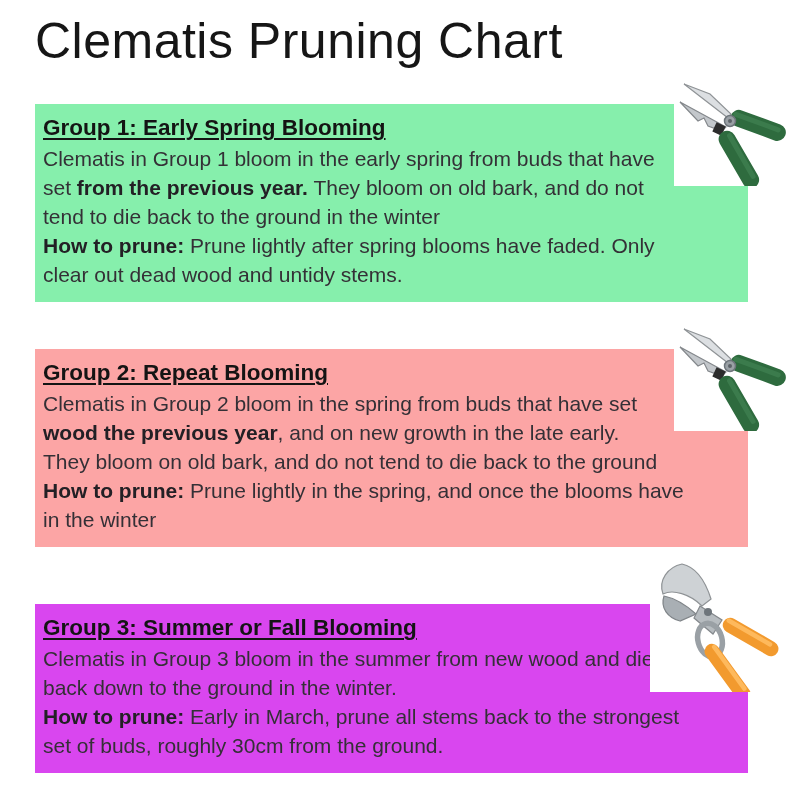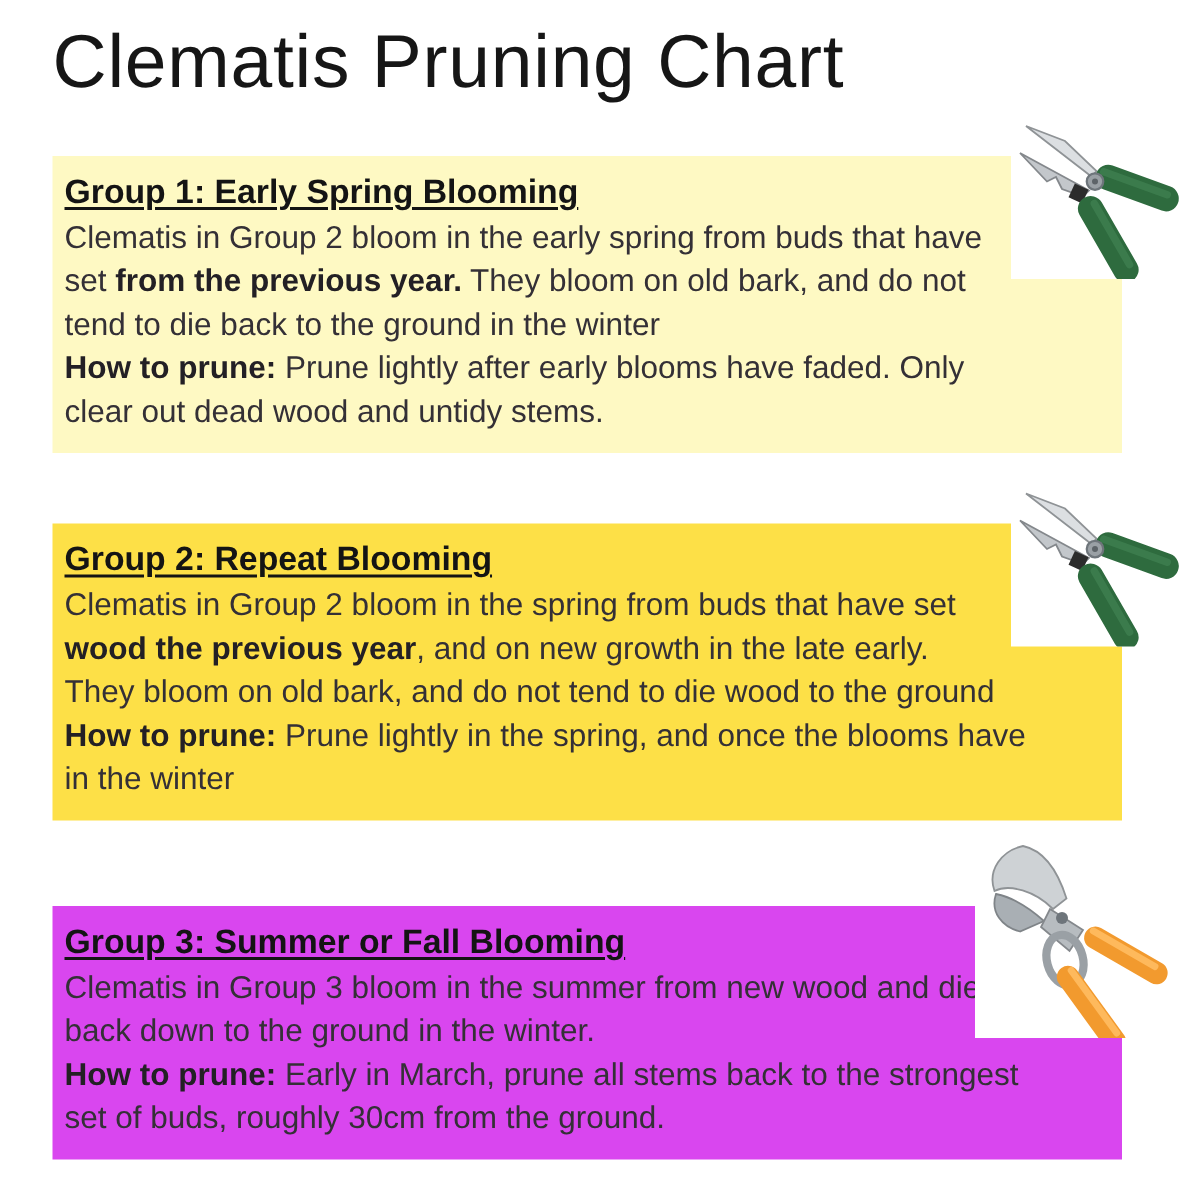--- a/index.html
+++ b/index.html
@@ -33,63 +33,63 @@
   }
   .tool-photo svg{width:100%;height:100%;display:block;}
   .tool-photo.orange-pruner{width:142px;height:134px;top:-46px;right:-44px;}
 </style>
 </head>
 <body>
 
 <div class="page">
   <h1 class="page-title">Clematis Pruning Chart</h1>
   <div id="sections">
-  <section class="group-card gap-a" style="background: #fef9c3; margin-top: 35px;">
+  <section class="group-card gap-a" style="background: #86efac; margin-top: 35px;">
     <span class="tool-photo green-shears">
   <svg viewBox="0 0 118 112" xmlns="http://www.w3.org/2000/svg">
     <polygon points="54,44 10,10 36,20 57,40" fill="#dcdfe2" stroke="#8f9396" stroke-width="1.2"></polygon>
     <polygon points="52,53 6,28 24,47 30,44 34,52 48,57" fill="#c3c7cb" stroke="#84888c" stroke-width="1.2"></polygon>
     <rect x="40" y="50" width="10" height="10" transform="rotate(25 45 55)" fill="#2c2c2c"></rect>
     <rect x="57" y="33" width="58" height="17" rx="8.5" transform="rotate(20 57 41)" fill="#2e6b3e"></rect>
     <rect x="59" y="37" width="50" height="5" rx="2.5" transform="rotate(20 59 41)" fill="#3f7f50" opacity="0.8"></rect>
     <rect x="49" y="54" width="64" height="17" rx="8.5" transform="rotate(60 53 60)" fill="#2e6b3e"></rect>
     <rect x="52" y="58" width="52" height="5" rx="2.5" transform="rotate(60 54 62)" fill="#3f7f50" opacity="0.8"></rect>
     <circle cx="56" cy="47" r="5.5" fill="#9aa0a5" stroke="#6e757b" stroke-width="1.5"></circle>
     <circle cx="56" cy="47" r="2" fill="#5d6368"></circle>
   </svg>
         </span>
     <h2 class="group-heading">Group 1: Early Spring Blooming</h2>
     <div class="group-body">
-          <div class="line"><span>Clematis in Group 2 bloom in the early spring from buds that have</span></div>
+          <div class="line"><span>Clematis in Group 1 bloom in the early spring from buds that have</span></div>
           <div class="line"><span>set </span><span class="b">from the previous year.</span><span> They bloom on old bark, and do not</span></div>
           <div class="line"><span>tend to die back to the ground in the winter</span></div>
-          <div class="line"><span class="b">How to prune:</span><span> Prune lightly after early blooms have faded. Only</span></div>
+          <div class="line"><span class="b">How to prune:</span><span> Prune lightly after spring blooms have faded. Only</span></div>
           <div class="line"><span>clear out dead wood and untidy stems.</span></div>
         </div>
   </section>
 
-  <section class="group-card gap-b" style="background: #fde047;">
+  <section class="group-card gap-b" style="background: #fca5a5;">
     <span class="tool-photo green-shears">
   <svg viewBox="0 0 118 112" xmlns="http://www.w3.org/2000/svg">
     <polygon points="54,44 10,10 36,20 57,40" fill="#dcdfe2" stroke="#8f9396" stroke-width="1.2"></polygon>
     <polygon points="52,53 6,28 24,47 30,44 34,52 48,57" fill="#c3c7cb" stroke="#84888c" stroke-width="1.2"></polygon>
     <rect x="40" y="50" width="10" height="10" transform="rotate(25 45 55)" fill="#2c2c2c"></rect>
     <rect x="57" y="33" width="58" height="17" rx="8.5" transform="rotate(20 57 41)" fill="#2e6b3e"></rect>
     <rect x="59" y="37" width="50" height="5" rx="2.5" transform="rotate(20 59 41)" fill="#3f7f50" opacity="0.8"></rect>
     <rect x="49" y="54" width="64" height="17" rx="8.5" transform="rotate(60 53 60)" fill="#2e6b3e"></rect>
     <rect x="52" y="58" width="52" height="5" rx="2.5" transform="rotate(60 54 62)" fill="#3f7f50" opacity="0.8"></rect>
     <circle cx="56" cy="47" r="5.5" fill="#9aa0a5" stroke="#6e757b" stroke-width="1.5"></circle>
     <circle cx="56" cy="47" r="2" fill="#5d6368"></circle>
   </svg>
         </span>
     <h2 class="group-heading">Group 2: Repeat Blooming</h2>
     <div class="group-body">
           <div class="line"><span>Clematis in Group 2 bloom in the spring from buds that have set</span></div>
           <div class="line"><span class="b">wood the previous year</span><span>, and on new growth in the late early.</span></div>
-          <div class="line"><span>They bloom on old bark, and do not tend to die wood to the ground</span></div>
+          <div class="line"><span>They bloom on old bark, and do not tend to die back to the ground</span></div>
           <div class="line"><span class="b">How to prune:</span><span> Prune lightly in the spring, and once the blooms have</span></div>
           <div class="line"><span>in the winter</span></div>
         </div>
   </section>
 
   <section class="group-card" style="background: #d946ef;">
     <span class="tool-photo orange-pruner">
   <svg viewBox="0 0 142 134" xmlns="http://www.w3.org/2000/svg">
     <path d="M32,6 C18,9 8,22 13,36 C23,31 40,36 52,48 L61,41 C55,22 46,9 32,6 Z" fill="#ced2d5" stroke="#8f9396" stroke-width="1.2"></path>
     <path d="M14,38 C10,50 18,60 30,63 L46,56 C36,47 24,40 14,38 Z" fill="#a9afb4" stroke="#7f8488" stroke-width="1.2"></path>

